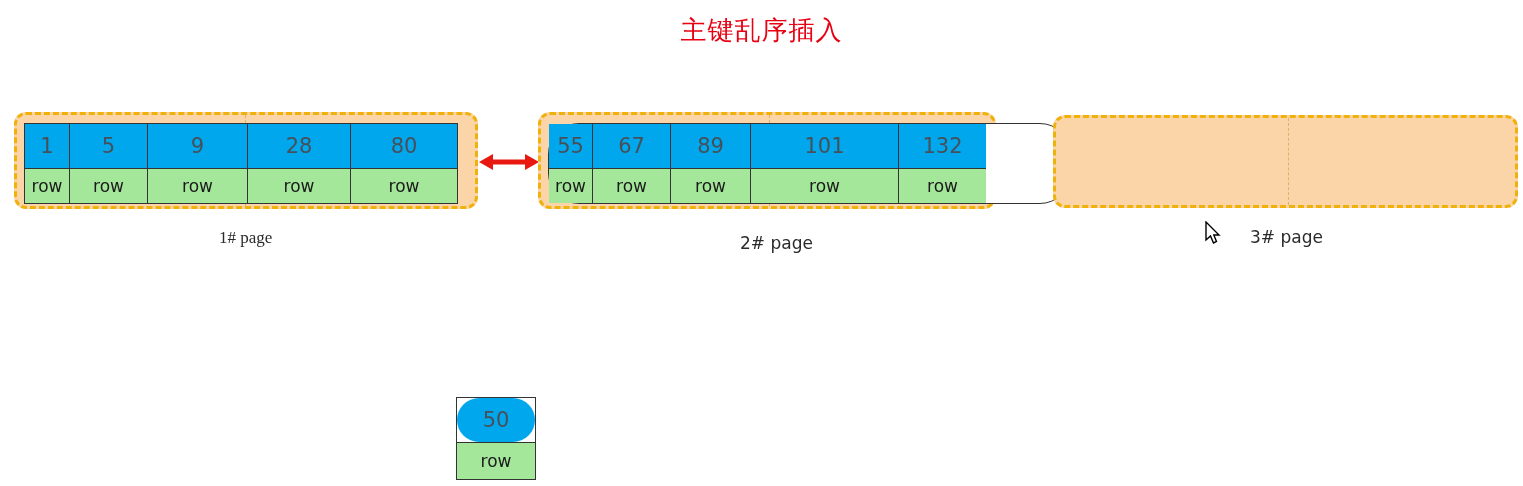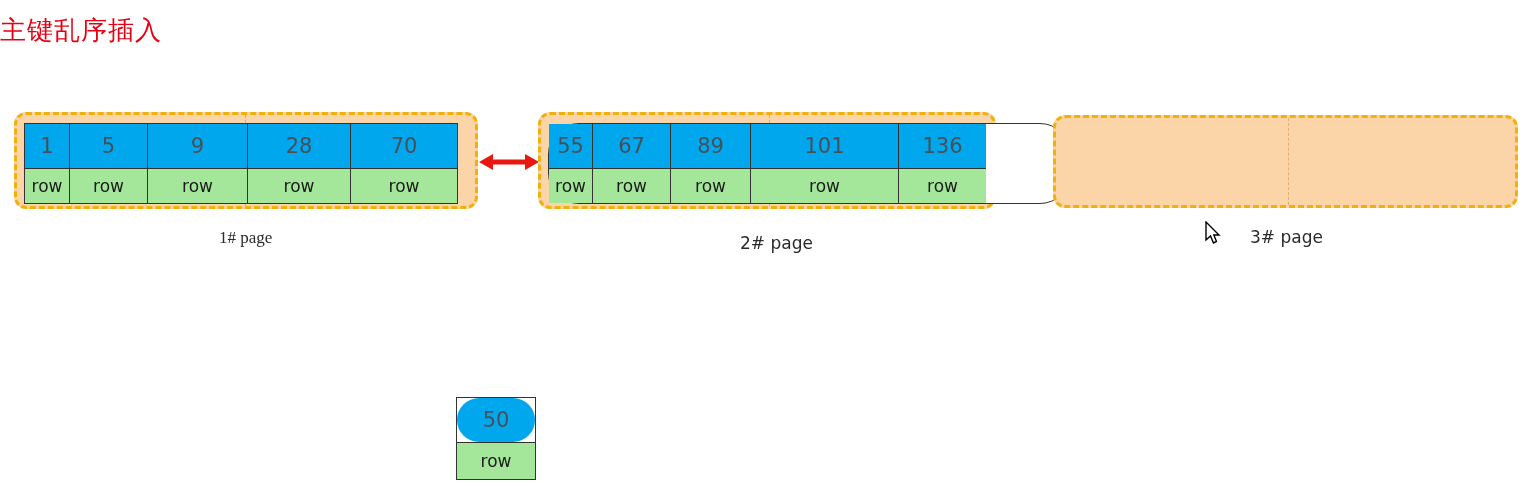--- a/index.html
+++ b/index.html
@@ -14,20 +14,21 @@
     overflow: hidden;
     font-family: "DejaVu Sans", "Liberation Sans", sans-serif;
   }
 
   
   .title {
     position: absolute;
     top: 14px;
     left: 0;
     width: 1523px;
+    text-align: center;
     color: #e60012;
     font-size: 26px;
     line-height: 32px;
     font-weight: normal;
     letter-spacing: 1px;
     white-space: nowrap;
   }
 
   
   .page-block {
@@ -150,21 +151,21 @@
 <div class="title">主键乱序插入</div>
 
 <div class="page-block" id="page-block-1" style="left:14px; top:112px; width:464px; height:97px;">
   <div class="page-divider" style="left:228px;"></div>
   <div class="rec-table" style="left:7px; top:8px; width:434px; height:81px;">
     <div class="rec-row keys">
       <div class="cell" style="width:45px;">1</div>
       <div class="cell" style="width:78px;">5</div>
       <div class="cell" style="width:100px;">9</div>
       <div class="cell" style="width:103px;">28</div>
-      <div class="cell" style="width:106px;">70</div>
+      <div class="cell" style="width:106px;">80</div>
     </div>
     <div class="rec-row rows">
       <div class="cell" style="width:45px;">row</div>
       <div class="cell" style="width:78px;">row</div>
       <div class="cell" style="width:100px;">row</div>
       <div class="cell" style="width:103px;">row</div>
       <div class="cell" style="width:106px;">row</div>
     </div>
   </div>
 </div>
@@ -179,21 +180,21 @@
 </div>
 
 <div class="page-block" id="page-block-2" style="left:538px; top:112px; width:458px; height:97px;">
   <div class="page-divider" style="left:228px;"></div>
   <div class="rec-table" style="left:7px; top:8px; width:523px; height:81px;border-radius:31px;">
     <div class="rec-row keys">
       <div class="cell" style="width:44px;">55</div>
       <div class="cell" style="width:78px;">67</div>
       <div class="cell" style="width:80px;">89</div>
       <div class="cell" style="width:148px;">101</div>
-      <div class="cell" style="width:87px;">136</div>
+      <div class="cell" style="width:87px;">132</div>
     </div>
     <div class="rec-row rows">
       <div class="cell" style="width:44px;">row</div>
       <div class="cell" style="width:78px;">row</div>
       <div class="cell" style="width:80px;">row</div>
       <div class="cell" style="width:148px;">row</div>
       <div class="cell" style="width:87px;">row</div>
     </div>
   </div>
 </div>

